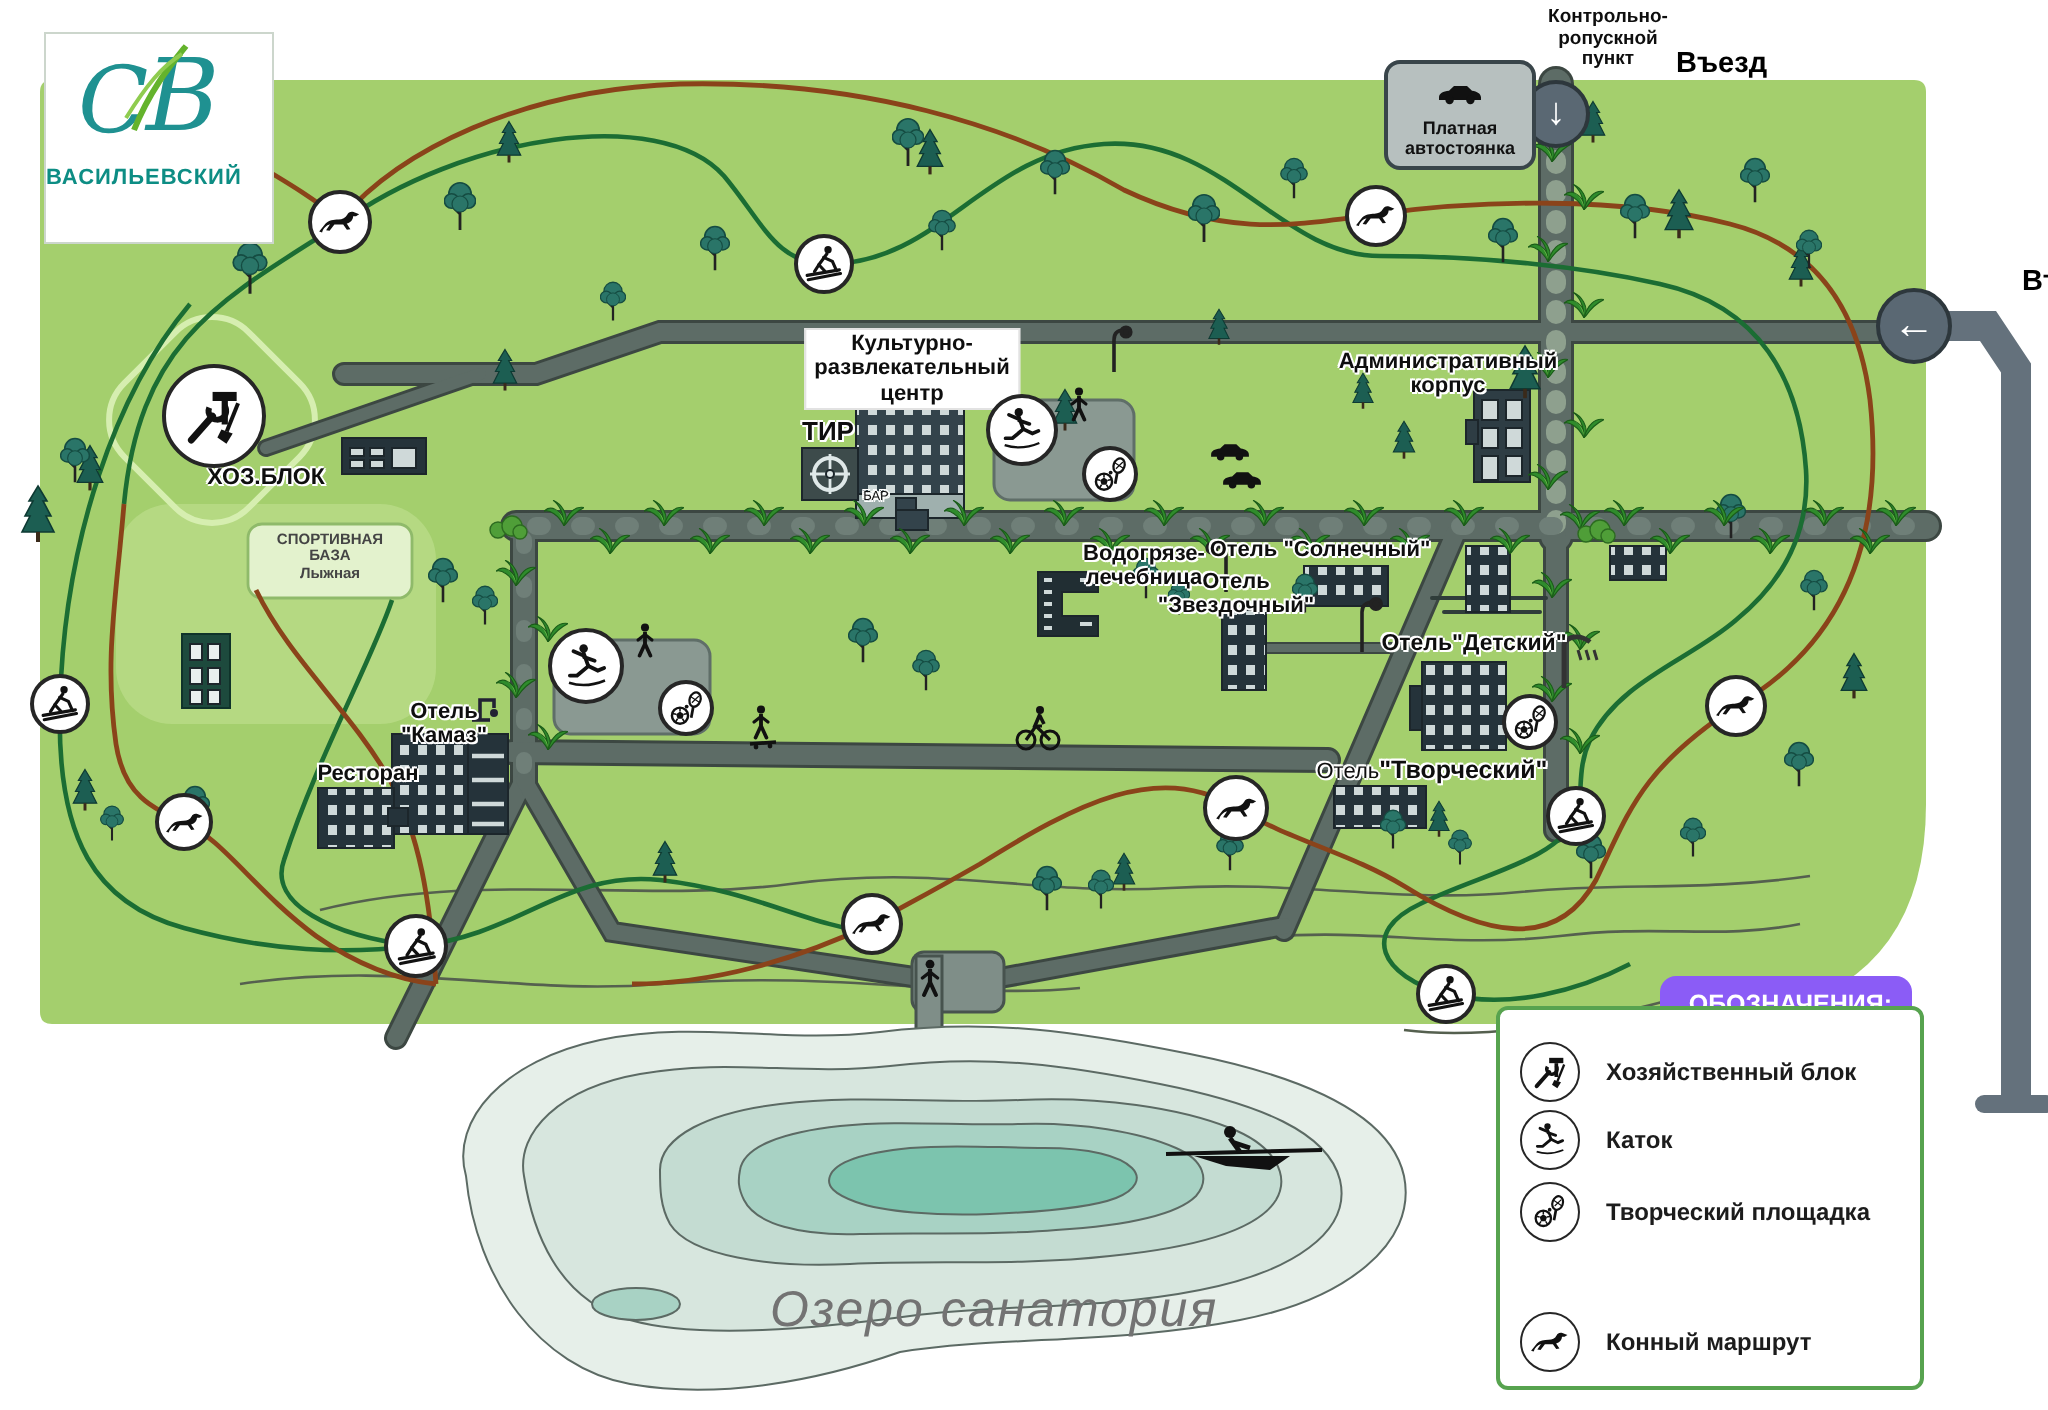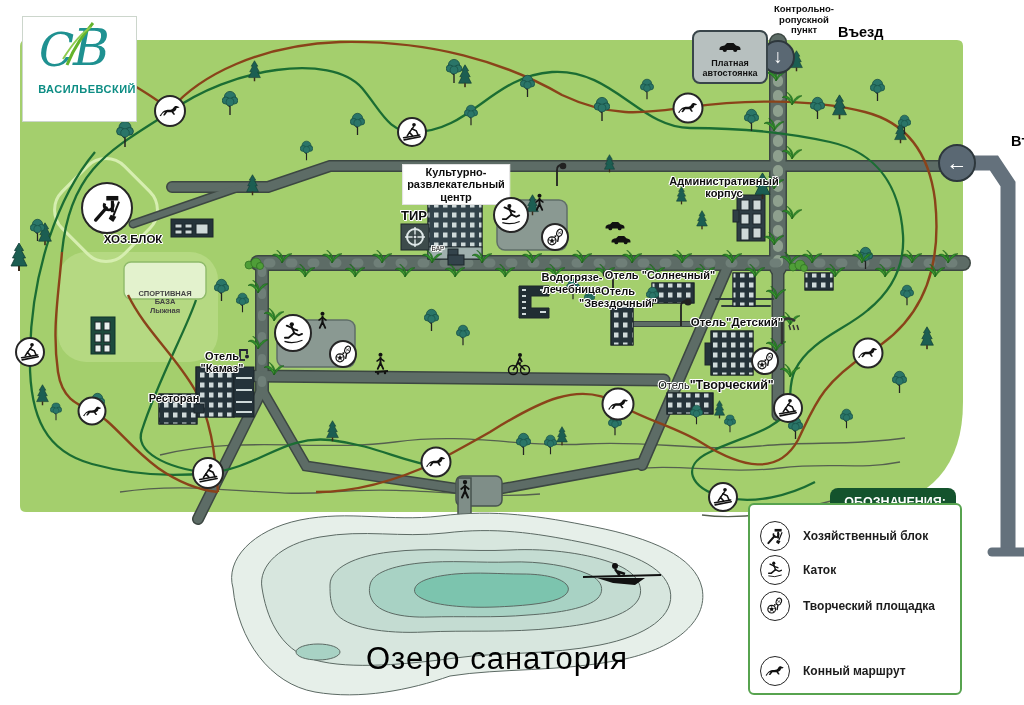--- a/index.html
+++ b/index.html
@@ -21,31 +21,31 @@
         border:2px solid #2d373c;color:#fff;display:flex;align-items:center;justify-content:center;
         font-weight:bold;box-sizing:border-box;}
   
   .psign{position:absolute;background:#b7c0bf;border:2.5px solid #39454a;border-radius:8px;
          text-align:center;padding:2px 2px 3px 2px;}
   .psign .ptxt{font-size:9px;font-weight:bold;color:#111;line-height:1.15;}
   
   .logo{position:absolute;background:#fff;border:1px solid #ccd6cc;}
   .logo .mono{position:relative;height:66px;}
   .logo .mono span{position:absolute;font-family:"DejaVu Serif",serif;font-style:italic;color:#1f9191;}
-  .logo .lname{text-align:right;font-size:11px;font-weight:bold;color:#0d8d84;letter-spacing:.5px;}
+  .logo .lname{text-align:left;font-size:11px;font-weight:bold;color:#0d8d84;letter-spacing:.5px;}
   
   .legend{position:absolute;background:#fff;border:2px solid #57a34f;border-radius:6px;}
-  .legtab{position:absolute;background:#14532d;border-radius:8px 8px 0 0;color:#fff;font-weight:bold;
+  .legtab{position:absolute;background:#8b5cf6;border-radius:8px 8px 0 0;color:#fff;font-weight:bold;
           font-size:12.5px;display:flex;align-items:center;justify-content:flex-end;padding-right:10px;box-sizing:border-box;}
   .legrow{position:absolute;display:flex;align-items:center;}
   .legrow .lic{width:30px;height:30px;background:#fff;border:1.6px solid #262626;border-radius:50%;
                display:flex;align-items:center;justify-content:center;box-sizing:border-box;flex:none;}
   .legrow .ltx{margin-left:13px;font-size:12px;font-weight:bold;color:#1c1c1c;white-space:nowrap;}
-  .lake-label{position:absolute;transform:translateX(-50%);font-size:31px;color:#000000;
-              letter-spacing:1px;white-space:nowrap;}
+  .lake-label{position:absolute;transform:translateX(-50%);font-size:25px;color:#737373;
+              letter-spacing:1px;white-space:nowrap;font-style:italic;}
   .vz{position:absolute;font-weight:bold;font-size:14.5px;color:#000;margin-left:39px;}
 </style>
 </head>
 <body>
 
 <div class="stage">
 
 <svg class="scene" width="1024" height="705" viewBox="0 0 1024 705">
   <defs>
     <pattern id="winp" patternUnits="userSpaceOnUse" width="9" height="10">
@@ -508,40 +508,40 @@
   <div>развлекательный</div>
   <div>центр</div>
 </div>
 <div class="ml" style="left:414px;top:209px;font-size:13px;">ТИР</div>
 <div class="ml" style="left:438px;top:245px;font-size:6.5px;font-weight:normal;">БАР</div>
 <div class="ml" style="left:724px;top:175px;">
   <div>Административный</div>
   <div>корпус</div>
 </div>
 <div class="ml" style="left:133px;top:233px;font-size:11.5px;">ХОЗ.БЛОК</div>
-<div class="ml" style="left:165px;top:266px;font-size:7.5px;color:#444;text-shadow:none;margin-top:24px;">
+<div class="ml" style="left:165px;top:266px;font-size:7.5px;color:#444;text-shadow:none;">
   <div>СПОРТИВНАЯ</div>
   <div>БАЗА</div>
   <div>Лыжная</div>
 </div>
 <div class="ml" style="left:572px;top:271px;">
   <div>Водогрязе-</div>
   <div>лечебница</div>
 </div>
 <div class="ml" style="left:660px;top:269px;">Отель "Солнечный"</div>
 <div class="ml" style="left:618px;top:285px;">
   <div>Отель</div>
   <div>"Звездочный"</div>
 </div>
 <div class="ml" style="left:737px;top:316px;font-size:11.5px;">Отель"Детский"</div>
 <div class="ml" style="left:222px;top:350px;">
   <div>Отель</div>
   <div>"Камаз"</div>
 </div>
-<div class="ml" style="left:174px;top:381px;margin-top:11px;">Ресторан</div>
+<div class="ml" style="left:184px;top:381px;">Ресторан</div>
 <div class="ml" style="left:716px;top:378px;">
   <span style="font-weight:normal;">Отель</span><span style="font-size:12.5px;">"Творческий"</span>
 </div>
 <div class="lake-label" style="left:497px;top:641px;">Озеро  санатория</div>
 
 <div class="circ" style="left:107px;top:208px;width:52px;height:52px;">
   <svg width="34" height="34" viewBox="0 0 24 24">
         <use href="#g-tools"></use>
       </svg>
     </div>

